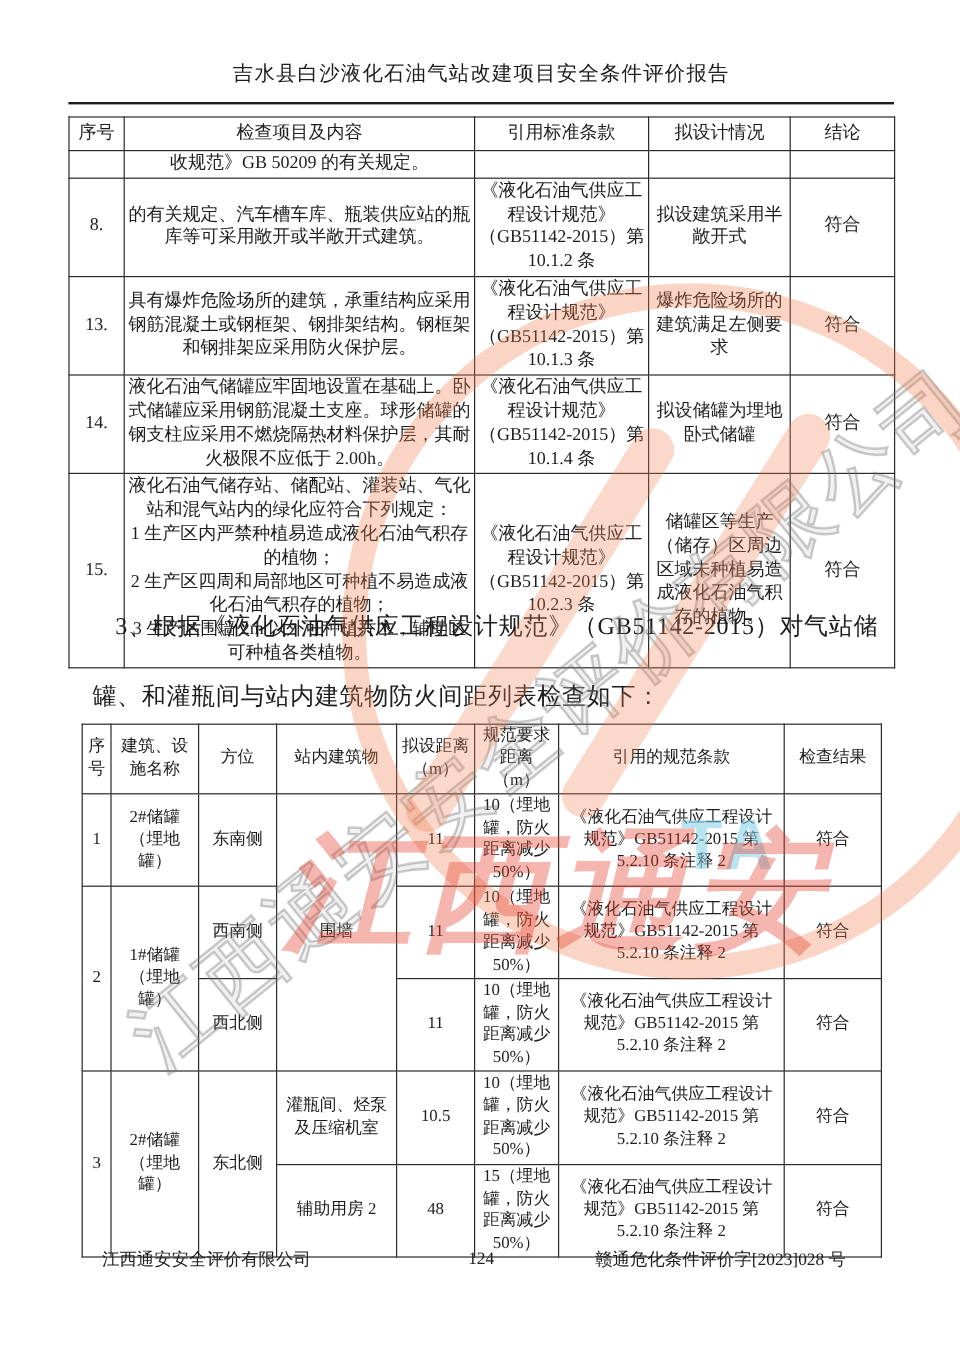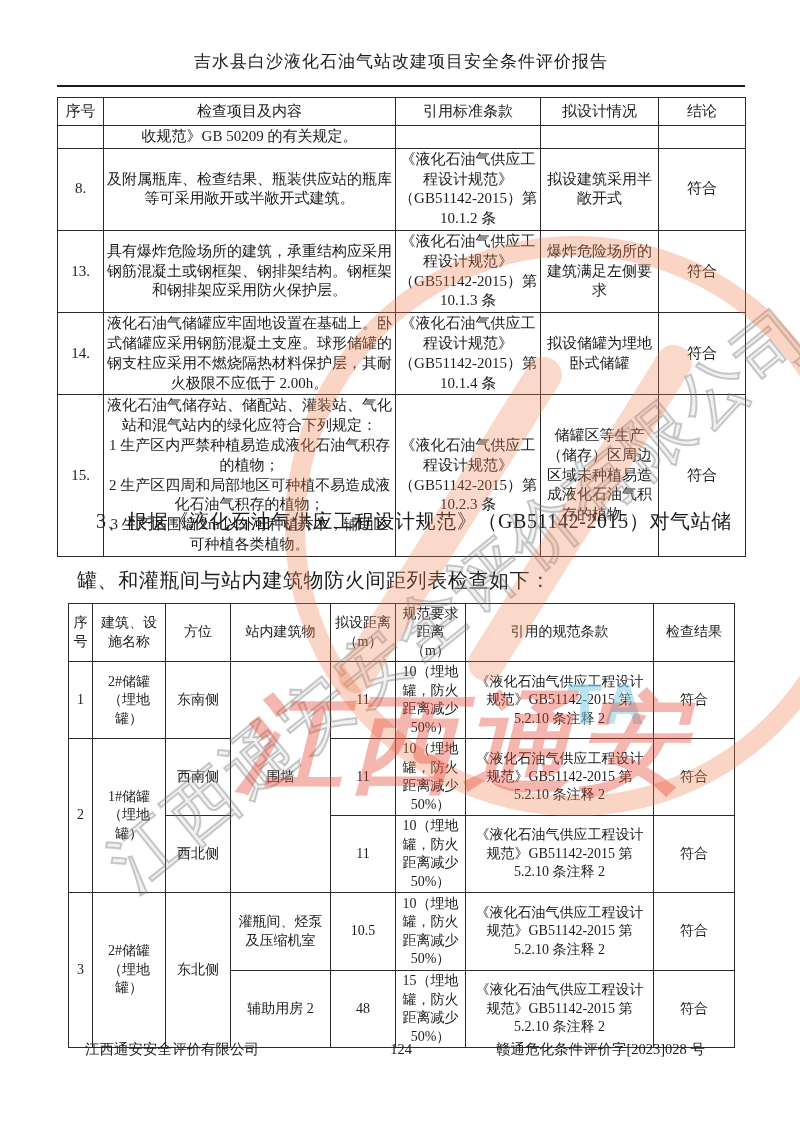--- a/index.html
+++ b/index.html
@@ -91,21 +91,21 @@
     <tbody>
       <tr class="r-cont">
         <td></td>
         <td>收规范》GB 50209 的有关规定。</td>
         <td></td>
         <td></td>
         <td></td>
       </tr>
       <tr class="r-12">
         <td>8.</td>
-        <td>及附属瓶库、检查结果、瓶装供应站的瓶库等可采用敞开或半敞开式建筑。</td>
+        <td>的有关规定、汽车槽车库、瓶装供应站的瓶库等可采用敞开或半敞开式建筑。</td>
         <td>《液化石油气供应工程设计规范》（GB51142-2015）第 10.1.2 条</td>
         <td>拟设建筑采用半敞开式</td>
         <td>符合</td>
       </tr>
       <tr class="r-13">
         <td>13.</td>
         <td>具有爆炸危险场所的建筑，承重结构应采用钢筋混凝土或钢框架、钢排架结构。钢框架和钢排架应采用防火保护层。</td>
         <td>《液化石油气供应工程设计规范》（GB51142-2015）第 10.1.3 条</td>
         <td>爆炸危险场所的建筑满足左侧要求</td>
         <td>符合</td>

